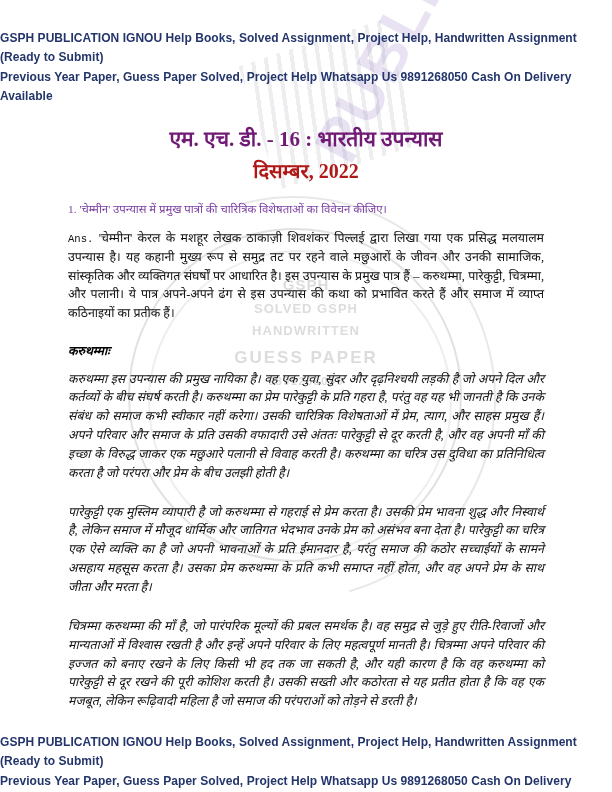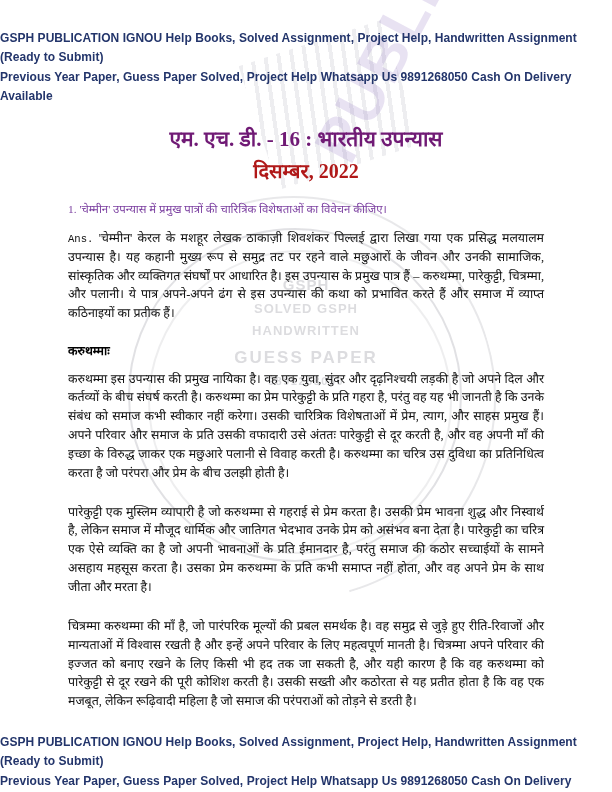--- a/index.html
+++ b/index.html
@@ -163,21 +163,21 @@
   }
   p.para:last-child { margin-bottom: 0; }
 
   .sec-head {
     margin: 0 0 9px 0;
     font-size: 12.4px;
     font-weight: bold;
     color: #000000;
     line-height: 1.4;
   }
-  .section { margin-top: 20px; }
+  .section { margin-top: 20px; font-style: italic; }
 
   .ans-label {
     font-family: Liberation Mono, monospace;
     font-size: 10.6px;
   }
 </style>
 </head>
 <body>
 
 <div class="page">

